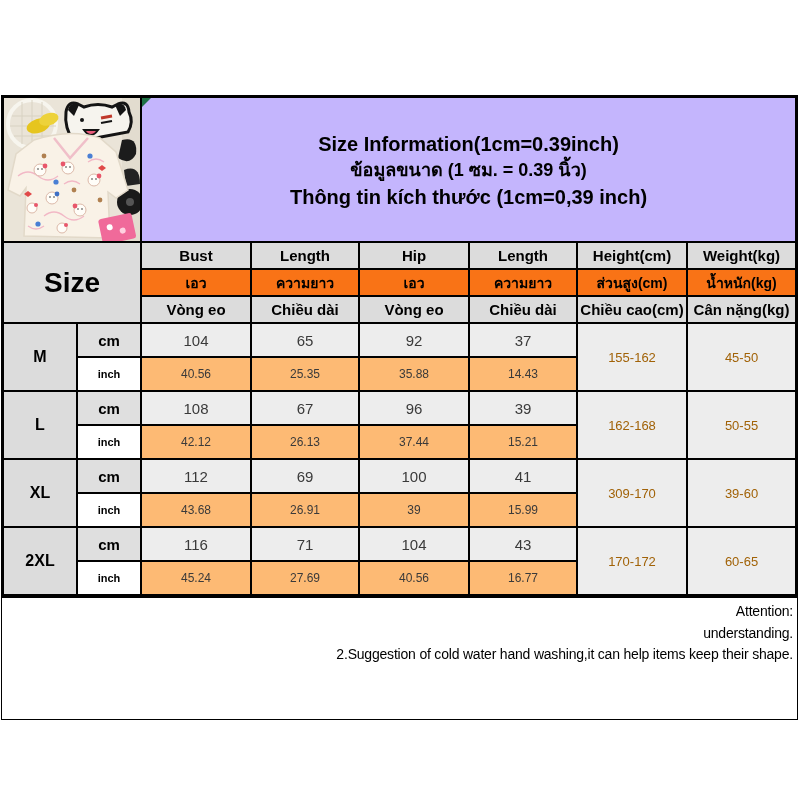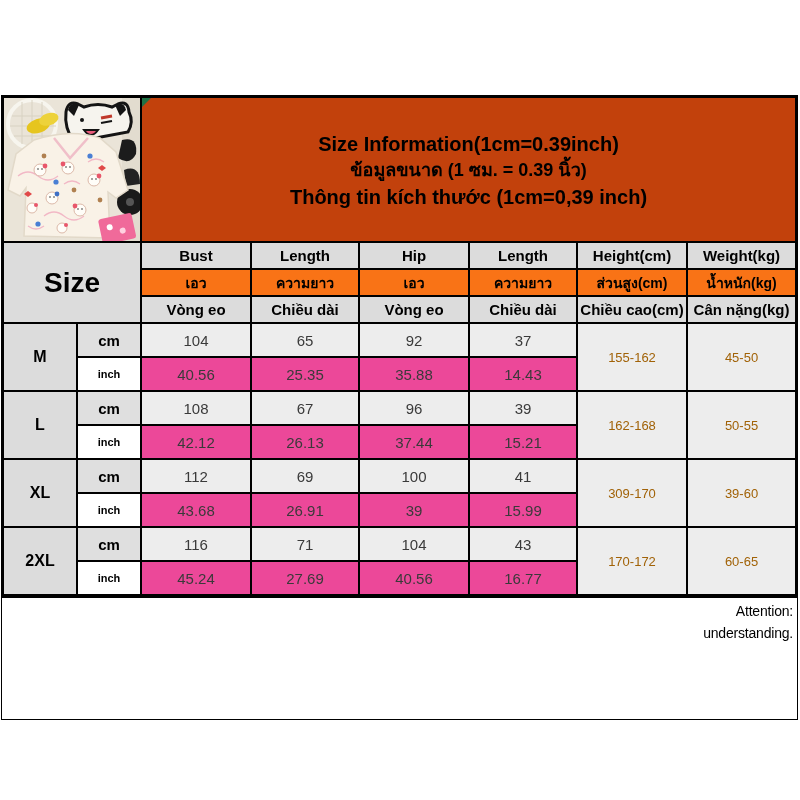--- a/index.html
+++ b/index.html
@@ -1,35 +1,35 @@
 <!DOCTYPE html>
 <html><head>
 <meta charset="utf-8">
 <style>
   html,body{margin:0;padding:0;background:#ffffff;}
   body{width:800px;height:800px;position:relative;font-family:"Liberation Sans",sans-serif;color:#000;}
   .sheet{position:absolute;left:1px;top:95px;width:795px;border:1px solid #000;background:#fff;}
   table.size-table{border-collapse:collapse;table-layout:fixed;width:795px;}
   table.size-table td{border:2px solid #000;text-align:center;vertical-align:middle;padding:0;overflow:hidden;}
   td.photo-cell{padding:0;background:#eae4d8;}
-  td.title-cell{background:#c2410c;position:relative;}
+  td.title-cell{background:#c4b5fd;position:relative;}
   .title-line1{font-size:20px;font-weight:bold;line-height:26px;margin-top:2px;}
   .title-line2{font-size:18px;font-weight:bold;line-height:27px;}
   .title-line3{font-size:20px;font-weight:bold;line-height:27px;}
   .corner-triangle{position:absolute;top:0;left:0;width:0;height:0;
     border-top:9px solid #1e7145;border-right:9px solid transparent;}
   td.hdr{background:#dcdcdc;font-weight:bold;font-size:15px;}
   td.hdr-th{background:#f97316;font-weight:bold;font-size:14px;}
   td.hdr-vi{background:#dcdcdc;font-weight:bold;font-size:15px;}
   td.size-big{background:#dcdcdc;font-weight:bold;font-size:28px;}
   td.size-label{background:#dcdcdc;font-weight:bold;font-size:16px;}
   td.unit-cm{background:#dfdfdf;font-weight:bold;font-size:15px;}
   td.unit-inch{background:#ffffff;font-weight:bold;font-size:11px;}
   td.val-cm{background:#ededed;font-size:15px;color:#3a3a3a;}
-  td.val-inch{background:#ec4899;font-size:15px;color:#3a3a3a;margin-left:40px;}
+  td.val-inch{background:#fdba74;font-size:12px;color:#3a3a3a;margin-left:40px;}
   td.val-span{background:#ededed;font-size:13px;color:#a16207;}
   tr.hrow td{height:25px;}
   tr.drow td{height:32px;}
   .attention-box{border-top:2px solid #000;background:#fff;height:123px;padding:3px 4px 0 4px;box-sizing:border-box;text-align:right;}
   .attention-box div{font-size:14px;line-height:21.5px;letter-spacing:-0.2px;white-space:nowrap;}
   svg{display:block;}
 </style>
 </head>
 <body>
 
@@ -256,14 +256,15 @@
       <td class="val-inch">27.69</td>
       <td class="val-inch">40.56</td>
       <td class="val-inch">16.77</td>
     </tr>
   </tbody>
     </table>
 
   <div class="attention-box">
     <div>Attention:</div>
     <div>understanding.</div>
+    <div>2.Suggestion of cold water hand washing,it can help items keep their shape.</div>
   </div>
 </div>
 
 </body></html>

